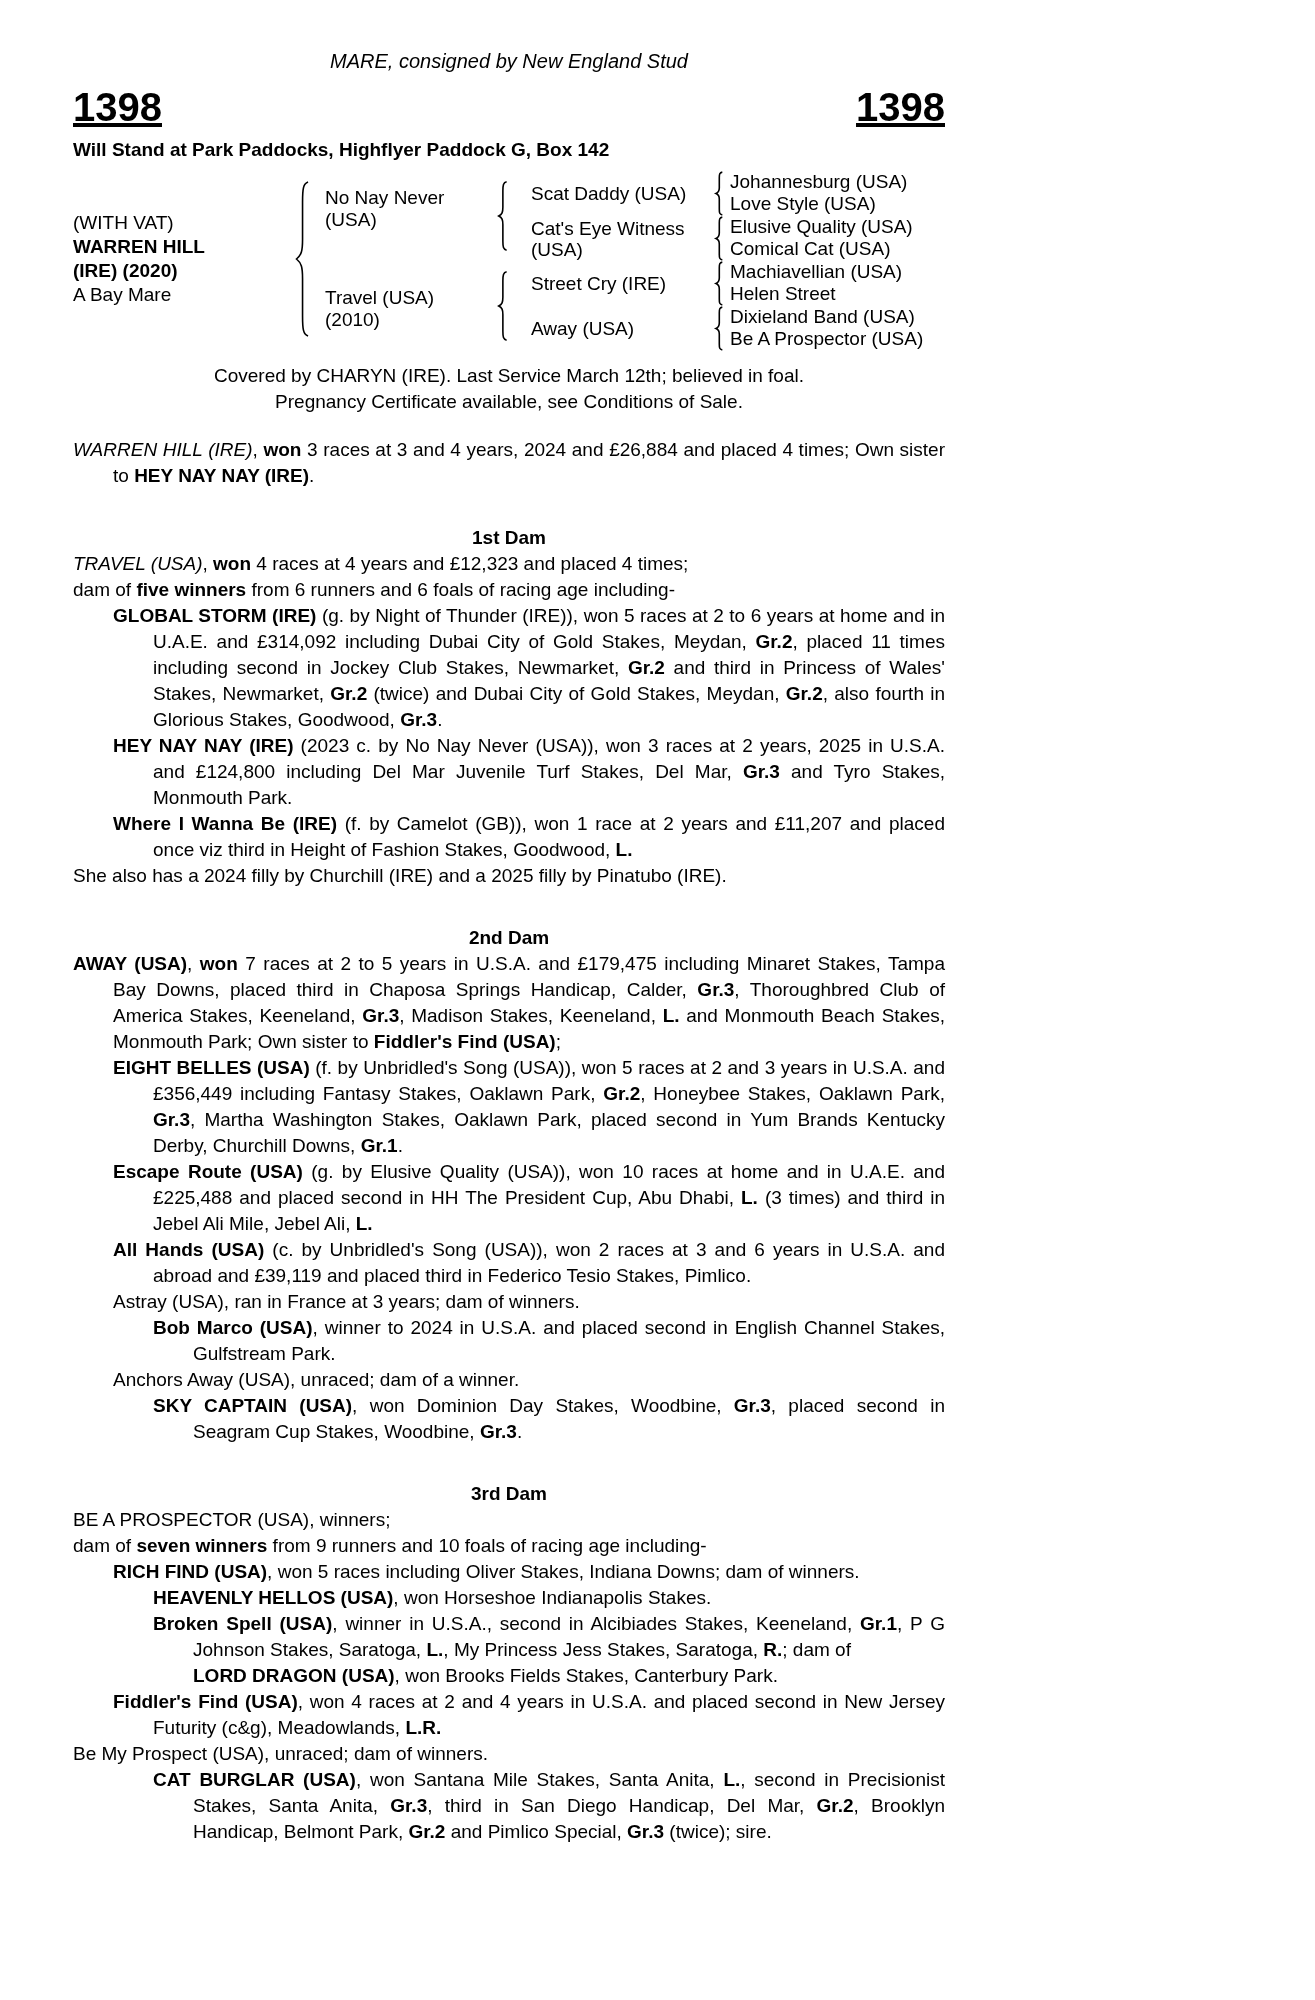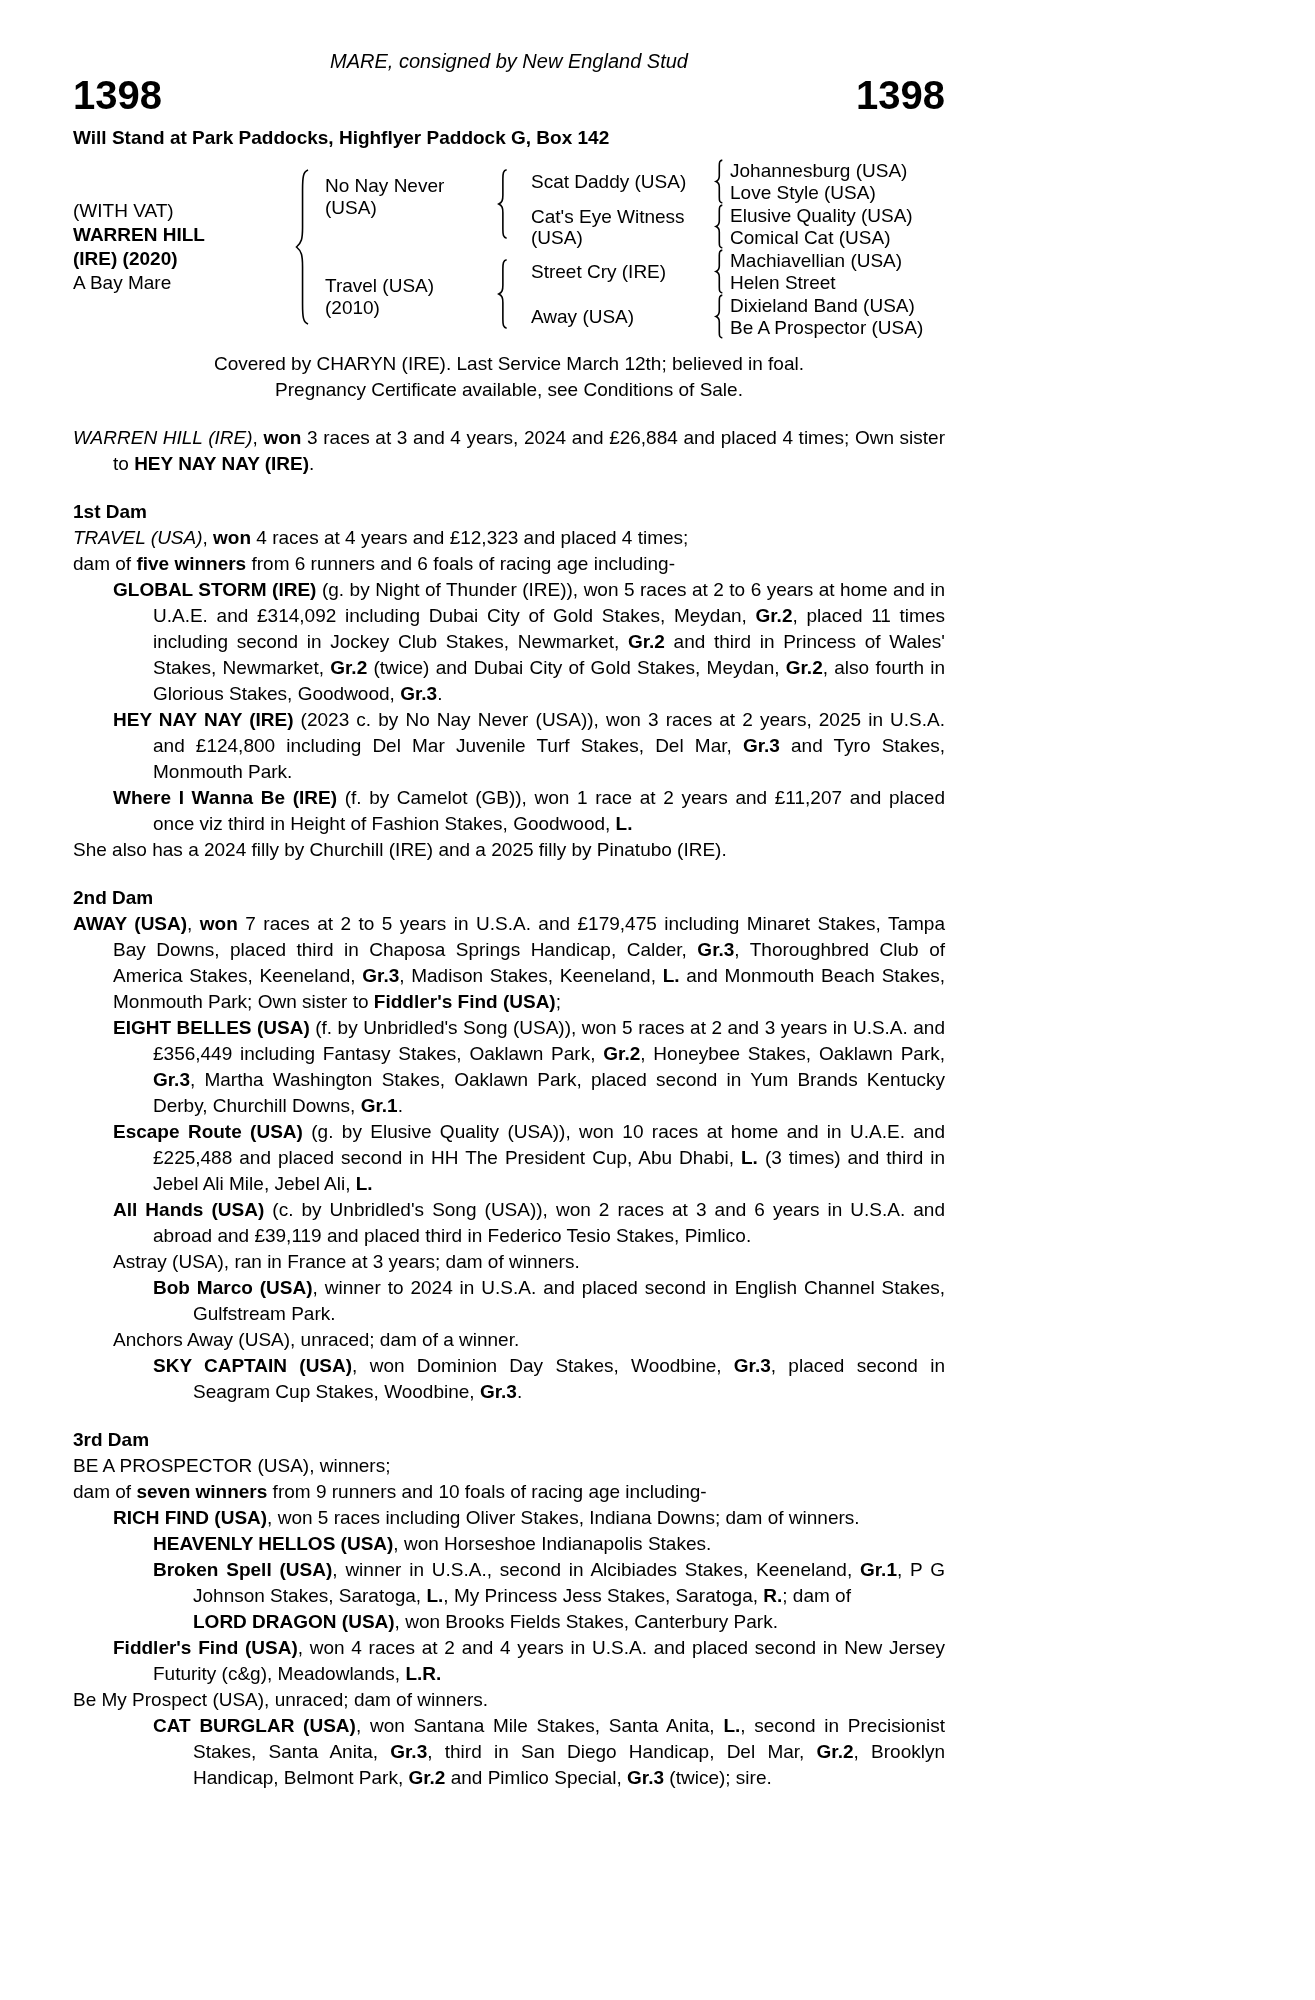--- a/index.html
+++ b/index.html
@@ -11,21 +11,21 @@
     font-family: "Liberation Sans", "DejaVu Sans", sans-serif;
     font-size: 19px;
     line-height: 26px;
   }
   .page { width: 872px; margin-left: 73px; padding-top: 48px; }
 
   .b { font-weight: 700; }
   .i { font-style: italic; }
 
   .consignor { text-align: center; font-style: italic; font-size: 20px; }
-  .lot-row { display: flex; justify-content: space-between; align-items: flex-start; margin-top: 0; }
+  .lot-row { display: flex; justify-content: space-between; align-items: flex-start; margin-top: 12px; text-decoration: underline; }
   .lot { font-size: 40px; font-weight: 700; line-height: 42px; }
   .stand-line { font-weight: 700; margin-top: 9px; }
 
   
   .pedigree { display: flex; margin-top: 8px; height: 176px; }
   .ped-left { width: 218px; align-self: center; line-height: 24px; }
   .ped-left .bold-line { font-weight: 700; }
   .brace-col { display: flex; align-items: center; }
   .brace-big { width: 22px; height: 162px; }
   .brace-med { width: 15px; height: 72px; }
@@ -36,34 +36,34 @@
   .gen1-cell { flex: 1; display: flex; align-items: center; line-height: 22px; }
   .gen1-cell .nm { max-width: 135px; margin-left: 12px; }
 
   .gen23 { flex: 1; display: flex; flex-direction: column; }
   .ped-half { flex: 1; display: flex; }
   .half-brace { display: flex; align-items: center; width: 18px; }
   .gen2col { width: 200px; display: flex; flex-direction: column; }
   .gen2cell { flex: 1; display: flex; align-items: center; line-height: 21px; }
   .gen2cell .nm { max-width: 172px; margin-left: 18px; }
   .gen3col { flex: 1; display: flex; flex-direction: column; }
-  .gen3-pair { flex: 1; display: flex; align-items: center; }
+  .gen3-pair { flex: 1; display: flex; }
   .gen3-pair .brace-col { margin-right: 5px; }
   .pair-names { line-height: 22px; white-space: nowrap; }
 
   
   .covered-block { text-align: center; margin-top: 16px; }
 
   .pedigree-text { margin-top: 22px; }
   .para { margin: 0; text-align: justify; }
   .para.ind0 { padding-left: 40px;  text-indent: -40px; }
   .para.ind1 { padding-left: 80px;  text-indent: -40px; }
   .para.ind2 { padding-left: 120px; text-indent: -40px; }
   .para.ind3 { padding-left: 160px; text-indent: -40px; }
-  .dam-heading { font-weight: 700; margin-top: 22px; }
+  .dam-heading { font-weight: 700; margin-top: 36px; text-align: center; }
 </style>
 </head>
 <body>
 
 <div class="page">
 
   <div class="consignor">MARE, consigned by New England Stud</div>
 
   <div class="lot-row">
     <span class="lot">1398</span>

